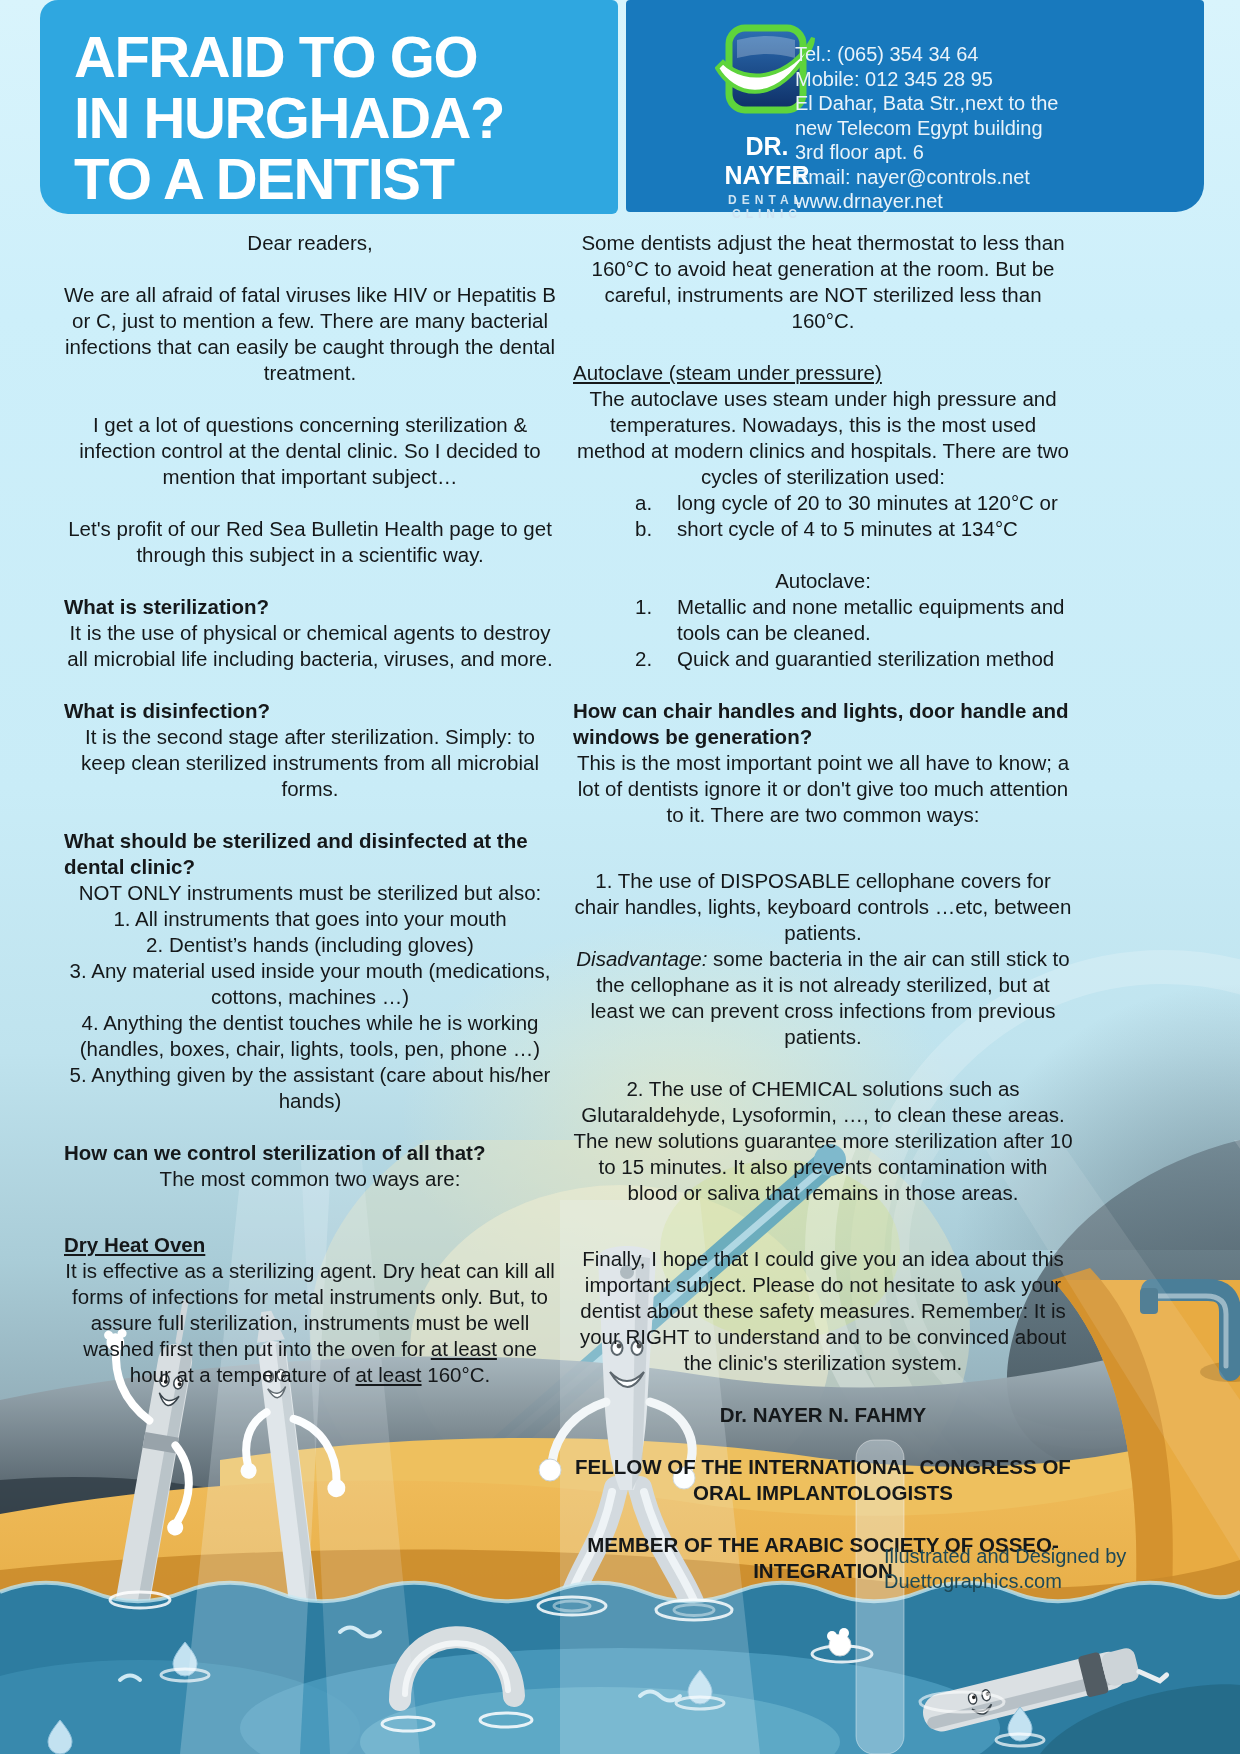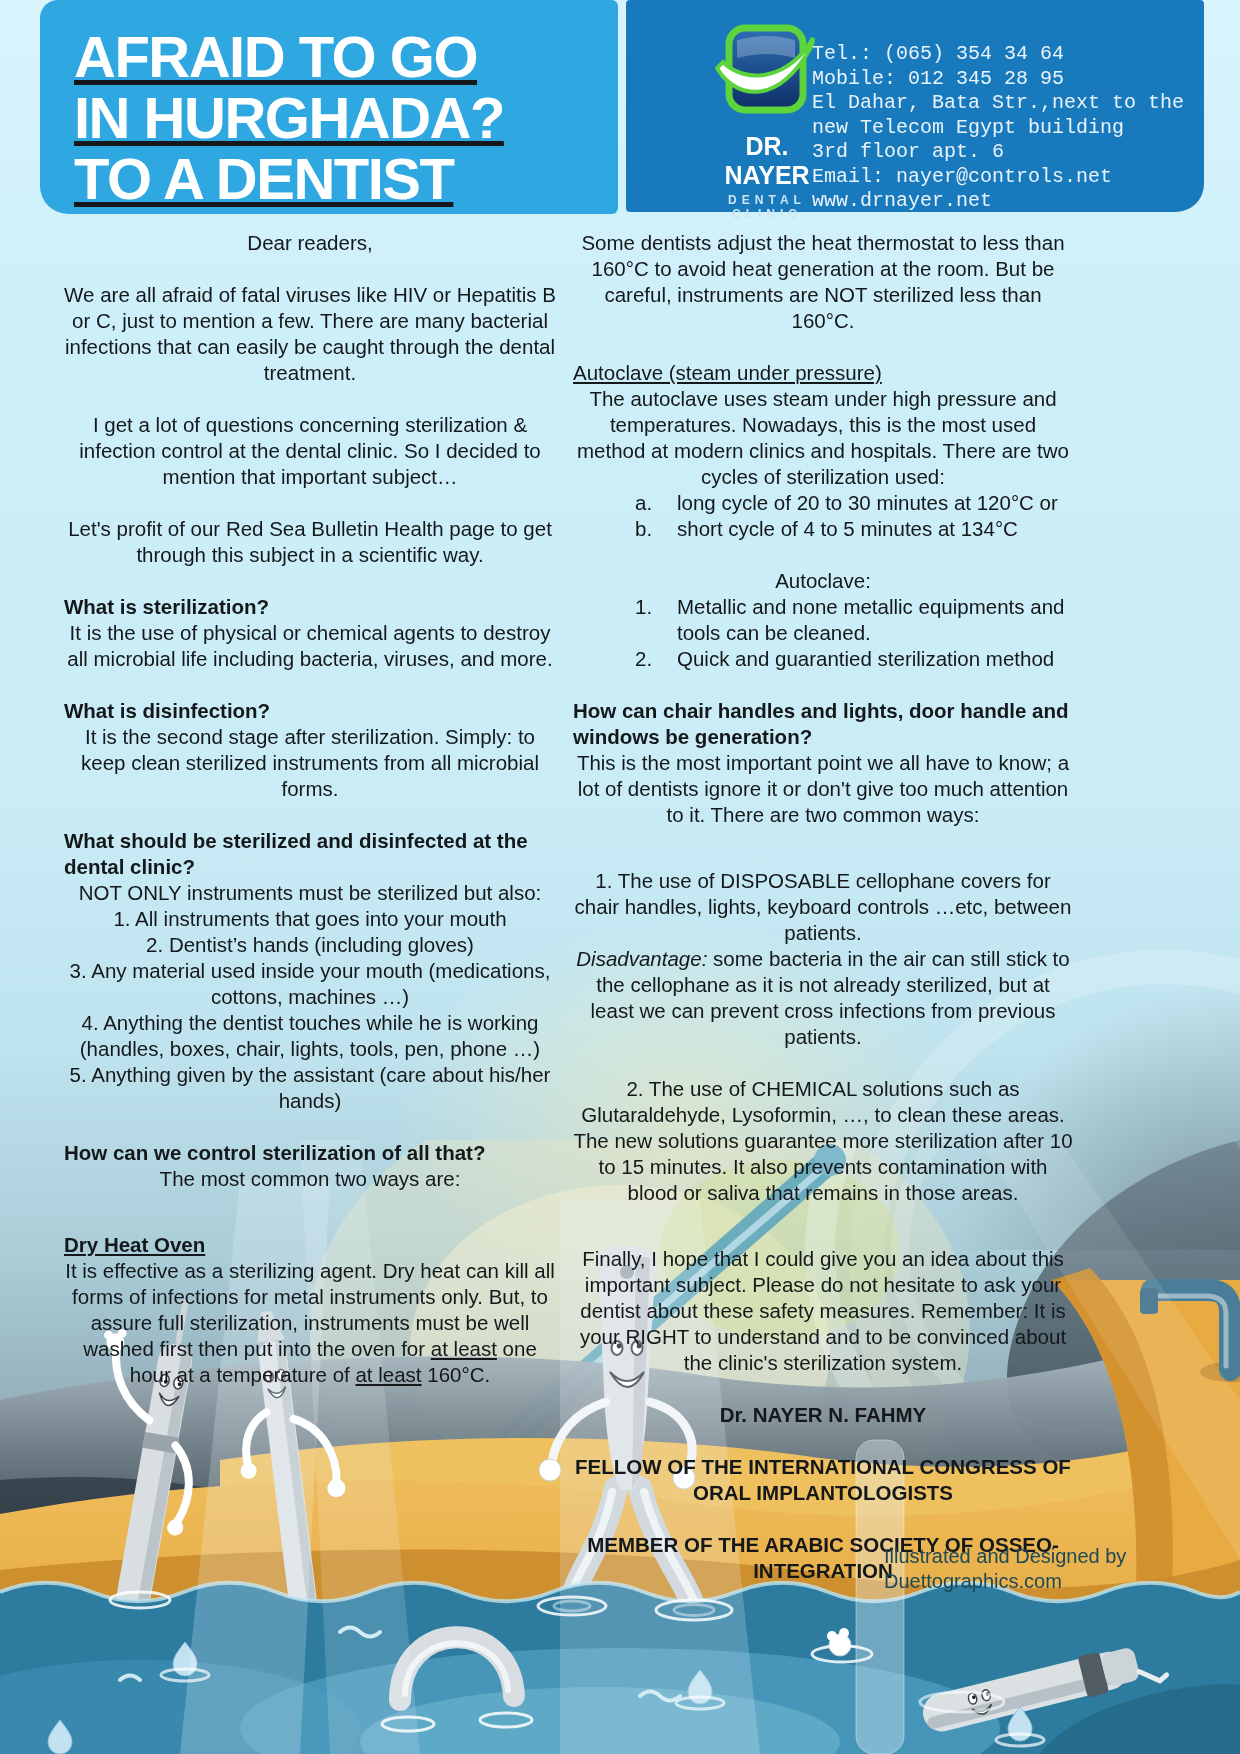--- a/index.html
+++ b/index.html
@@ -12,31 +12,31 @@
   .glow-yellow{position:absolute;left:400px;top:920px;width:560px;height:400px;border-radius:50%;
     background:radial-gradient(closest-side,rgba(244,236,188,.55),rgba(244,236,188,0));}
   .ring-arc{position:absolute;left:850px;top:950px;width:560px;height:560px;border-radius:50%;
     border:34px solid rgba(255,255,255,.20);}
   .gray-sweep{position:absolute;left:930px;top:960px;width:310px;height:290px;
     background:radial-gradient(ellipse at 100% 100%,rgba(80,100,112,.55),rgba(80,100,112,0) 65%);}
   
   .title-box{
     position:absolute;left:40px;top:0;width:578px;height:214px;
     background:#2fa7e0;border-radius:18px 6px 6px 28px;
-    padding:26px 0 15px 34px;box-sizing:border-box;z-index:5;text-decoration:underline;
+    padding:26px 0 15px 34px;box-sizing:border-box;z-index:5;
   }
   .title-line{font-size:58px;line-height:61px;font-weight:800;color:#ffffff;letter-spacing:-1.5px;}
   .brand-box{
     position:absolute;left:626px;top:0;width:578px;height:212px;
     background:#1879bd;border-radius:4px 4px 28px 4px;z-index:5;
   }
   .logo-wrap{position:absolute;left:76px;top:20px;width:130px;text-align:center;}
   .logo-name{margin-top:4px;font-size:25px;font-weight:bold;color:#ffffff;letter-spacing:0;}
   .logo-tagline{margin-top:3px;font-size:12px;color:#cfe4f2;letter-spacing:5px;font-weight:bold;}
-  .contact{position:absolute;left:186px;top:42px;width:380px;font-family:Liberation Mono, monospace;}
+  .contact{position:absolute;left:169px;top:42px;width:380px;}
   .contact-line{font-size:20px;line-height:24.5px;color:#e9f3fa;}
   
   .col{position:absolute;top:230px;z-index:6;font-size:20.5px;line-height:26px;}
   .col-left{left:64px;width:492px;}
   .col-right{left:573px;width:500px;}
   .col p{margin:0 0 26px 0;text-align:center;}
   .col p.tight{margin:0;}
   .col h3{margin:0;font-size:20.5px;line-height:26px;font-weight:bold;}
   .it-u{text-decoration:underline;}
   .u{text-decoration:underline;}

